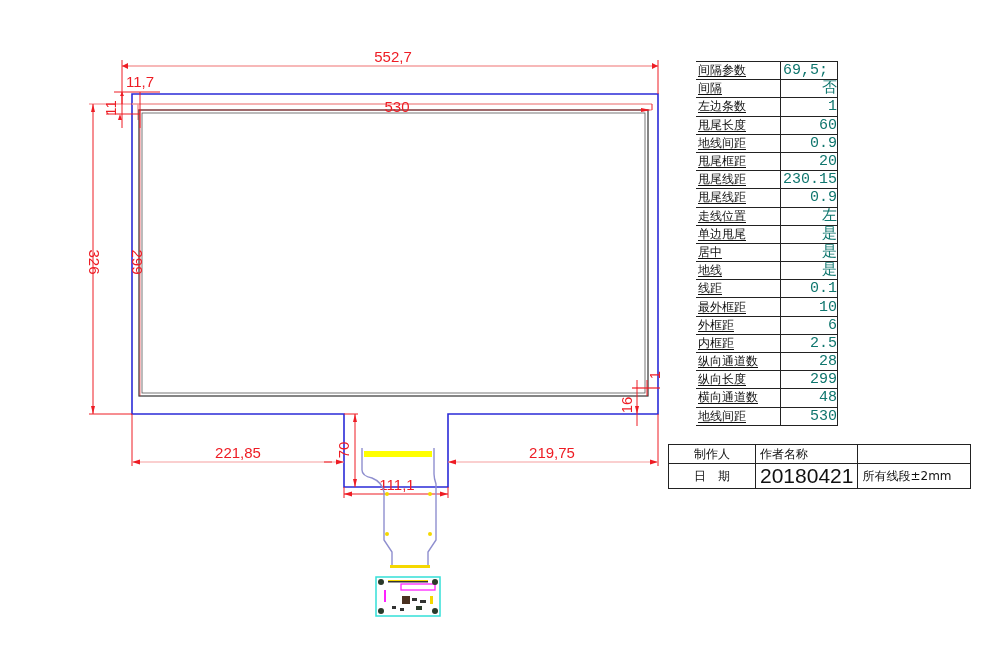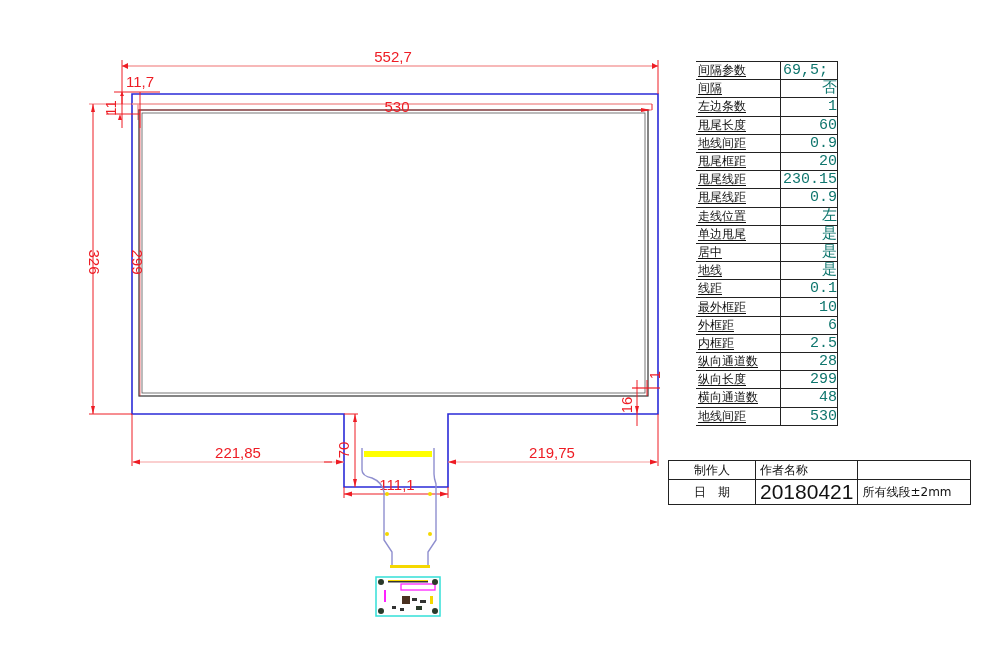--- a/index.html
+++ b/index.html
@@ -5,21 +5,21 @@
   html,body{margin:0;padding:0;background:#ffffff;}
   body{width:1000px;height:666px;position:relative;overflow:hidden;font-family:"DejaVu Sans",sans-serif;}
   #drawing{position:absolute;left:0;top:0;width:1000px;height:666px;}
   .dim{font-family:"Liberation Sans",sans-serif;fill:#ee1c24;font-size:15px;}
   #param-table{position:absolute;left:696px;top:61px;border-collapse:collapse;font-family:"DejaVu Sans",sans-serif;font-size:12px;color:#111;}
   #param-table td{height:17.2px;padding:0 0 0 2px;line-height:17px;white-space:nowrap;border-bottom:1.5px solid #222;}
   #param-table td.lbl{width:82px;border-right:1px solid #222;text-decoration:underline;text-decoration-thickness:1px;text-underline-offset:2px;}
   #param-table td.val{width:40px;text-align:right;font-family:Liberation Mono, monospace;font-size:15px;color:#0f766e;padding-right:0;border-right:1px solid #222;}
   #param-table tr.first td.val{text-align:left;border-top:1px solid #222;}
   #param-table tr.first td.lbl{border-top:1px solid #222;}
-  #info-table{position:absolute;left:668px;top:460px;border-collapse:collapse;font-size:12px;color:#111;}
+  #info-table{position:absolute;left:668px;top:444px;border-collapse:collapse;font-size:12px;color:#111;}
   #info-table td{border:1px solid #222;height:18px;padding:0 4px;white-space:nowrap;}
   #info-table td.c1{width:78px;text-align:center;}
   #info-table td.c2{width:80px;text-align:left;}
   #info-table td.c3{width:104px;}
   .num{font-family:"Liberation Sans",sans-serif;font-size:21px;}
 </style>
 </head>
 <body>
 
 <svg id="drawing" viewBox="0 0 1000 666" width="1000" height="666" xmlns="http://www.w3.org/2000/svg">

